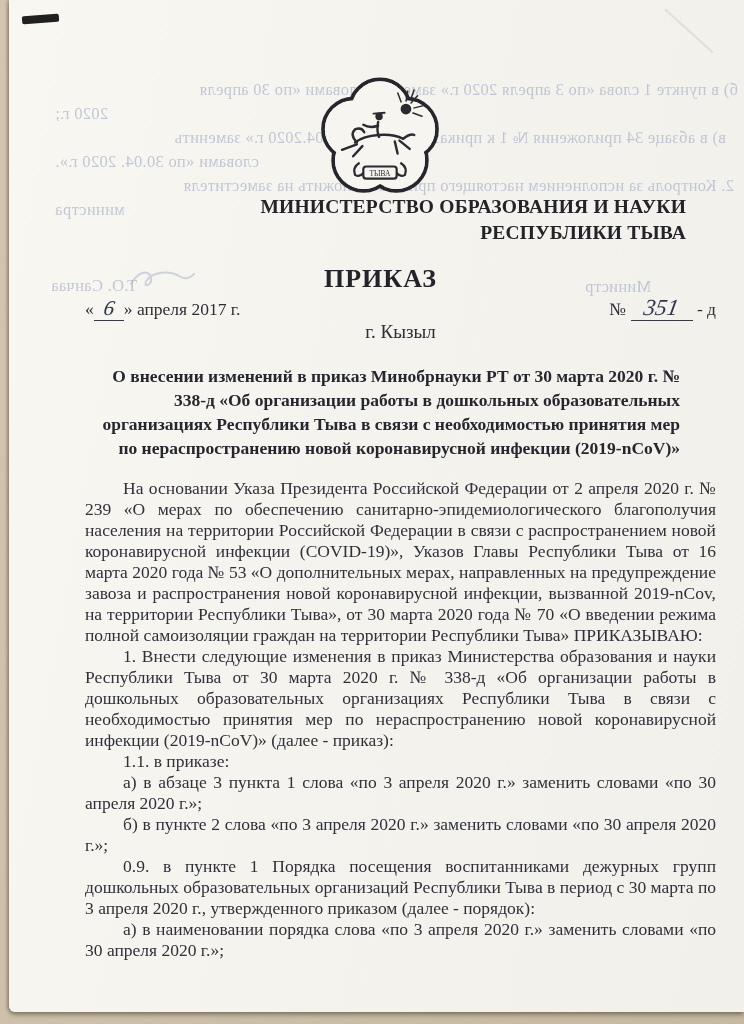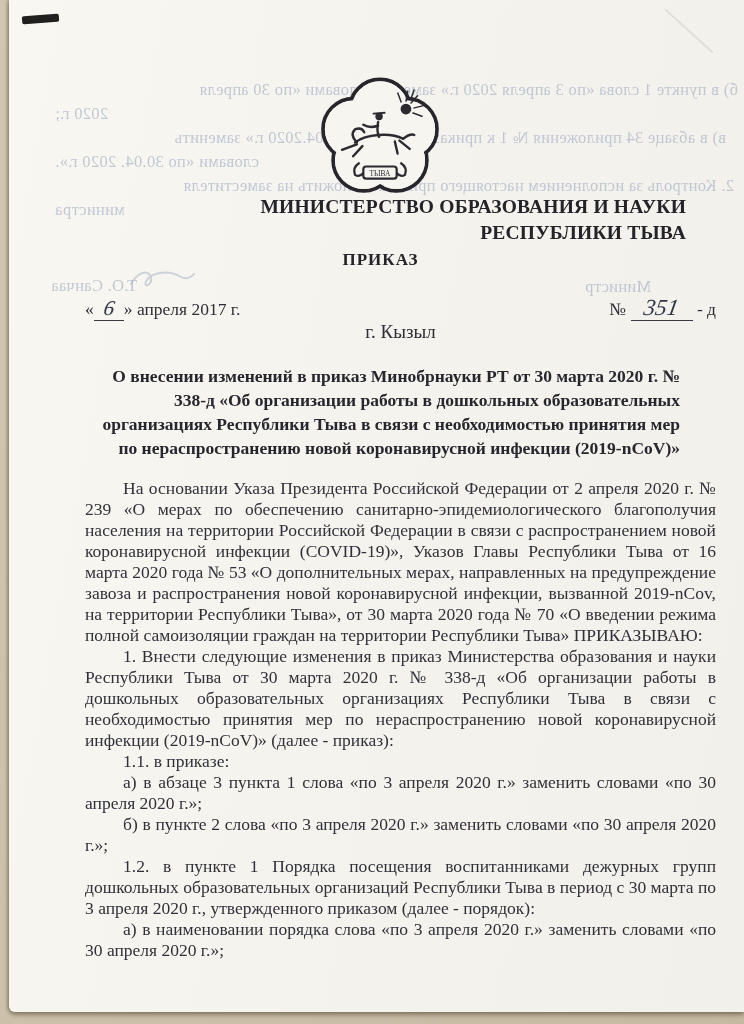--- a/index.html
+++ b/index.html
@@ -39,22 +39,22 @@
     background:rgba(90,90,100,.12);transform:rotate(42deg);
   }
   
   .emblem{position:absolute;left:290px;top:72px;width:162px;height:126px;}
   
   .ministry{
     position:absolute;left:66px;top:194px;width:611px;text-align:right;
     font-weight:bold;font-size:19.5px;color:#232329;letter-spacing:.2px;line-height:26px;
   }
   .doc-type{
-    position:absolute;left:66px;top:250px;width:611px;text-align:center;
-    font-weight:bold;font-size:17px;color:#232329;letter-spacing:1px;
+    position:absolute;left:66px;top:264px;width:611px;text-align:center;
+    font-weight:bold;font-size:26px;color:#232329;letter-spacing:1px;
   }
   
   .meta-row{
     position:absolute;left:76px;top:299px;width:631px;
     display:flex;justify-content:space-between;align-items:flex-end;
     font-size:17.5px;color:#2e2e36;
   }
   .hand{
     font-style:italic;color:#31354a;font-size:21px;line-height:14px;
     display:inline-block;transform:skewX(-10deg);
@@ -162,17 +162,17 @@
   <div class="city">г. Кызыл</div>
 
   <div class="order-title">О внесении изменений в приказ Минобрнауки РТ от 30 марта 2020 г. № 338-д «Об организации работы в дошкольных образовательных организациях Республики Тыва в связи с необходимостью принятия мер по нераспространению новой коронавирусной инфекции (2019-nCoV)»</div>
 
   <div class="body-text">
     <p>На основании Указа Президента Российской Федерации от 2 апреля 2020 г. № 239 «О мерах по обеспечению санитарно-эпидемиологического благополучия населения на территории Российской Федерации в связи с распространением новой коронавирусной инфекции (COVID-19)», Указов Главы Республики Тыва от 16 марта 2020 года № 53 «О дополнительных мерах, направленных на предупреждение завоза и распространения новой коронавирусной инфекции, вызванной 2019-nCov, на территории Республики Тыва», от 30 марта 2020 года № 70 «О введении режима полной самоизоляции граждан на территории Республики Тыва» ПРИКАЗЫВАЮ:</p>
     <p>1. Внести следующие изменения в приказ Министерства образования и науки Республики Тыва от 30 марта 2020 г. № 338-д «Об организации работы в дошкольных образовательных организациях Республики Тыва в связи с необходимостью принятия мер по нераспространению новой коронавирусной инфекции (2019-nCoV)» (далее - приказ):</p>
     <p>1.1. в приказе:</p>
     <p>а) в абзаце 3 пункта 1 слова «по 3 апреля 2020 г.» заменить словами «по 30 апреля 2020 г.»;</p>
     <p>б) в пункте 2 слова «по 3 апреля 2020 г.» заменить словами «по 30 апреля 2020 г.»;</p>
-    <p>1.2. в пункте 1 Порядка посещения воспитанниками дежурных групп дошкольных образовательных организаций Республики Тыва в период с 30 марта по 3 апреля 2020 г., утвержденного приказом (далее - порядок):</p>
+    <p>0.9. в пункте 1 Порядка посещения воспитанниками дежурных групп дошкольных образовательных организаций Республики Тыва в период с 30 марта по 3 апреля 2020 г., утвержденного приказом (далее - порядок):</p>
     <p>а) в наименовании порядка слова «по 3 апреля 2020 г.» заменить словами «по 30 апреля 2020 г.»;</p>
   </div>
 
 </div>
 
 </body></html>

